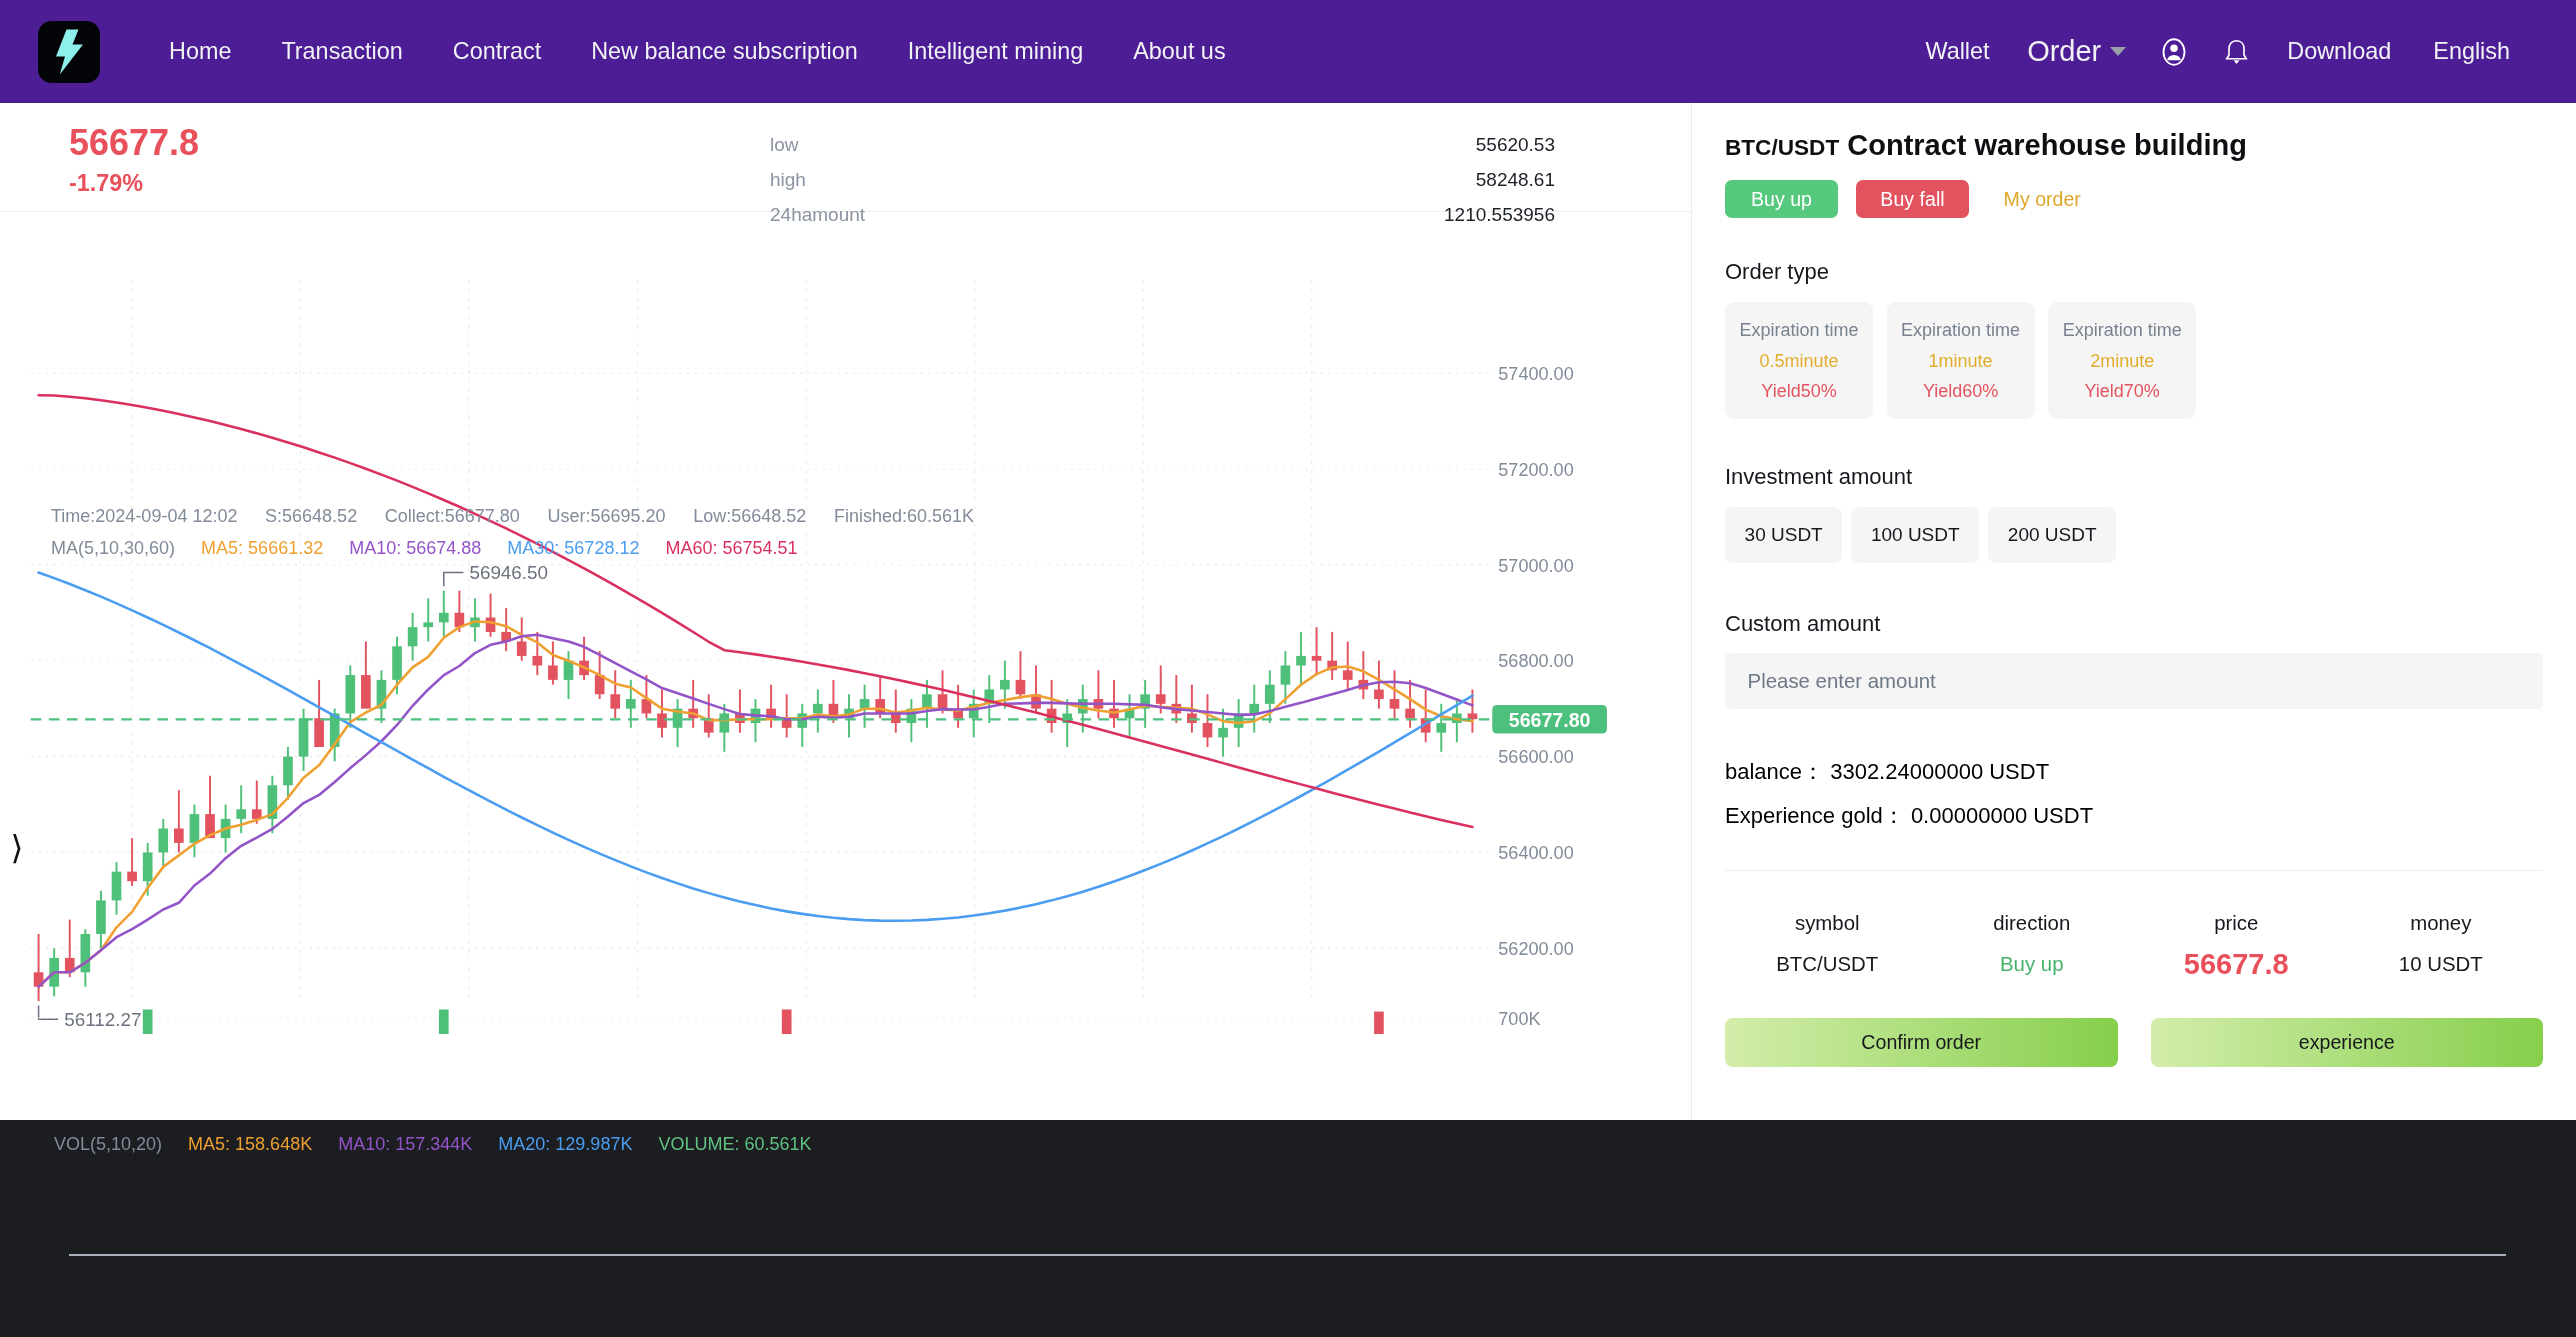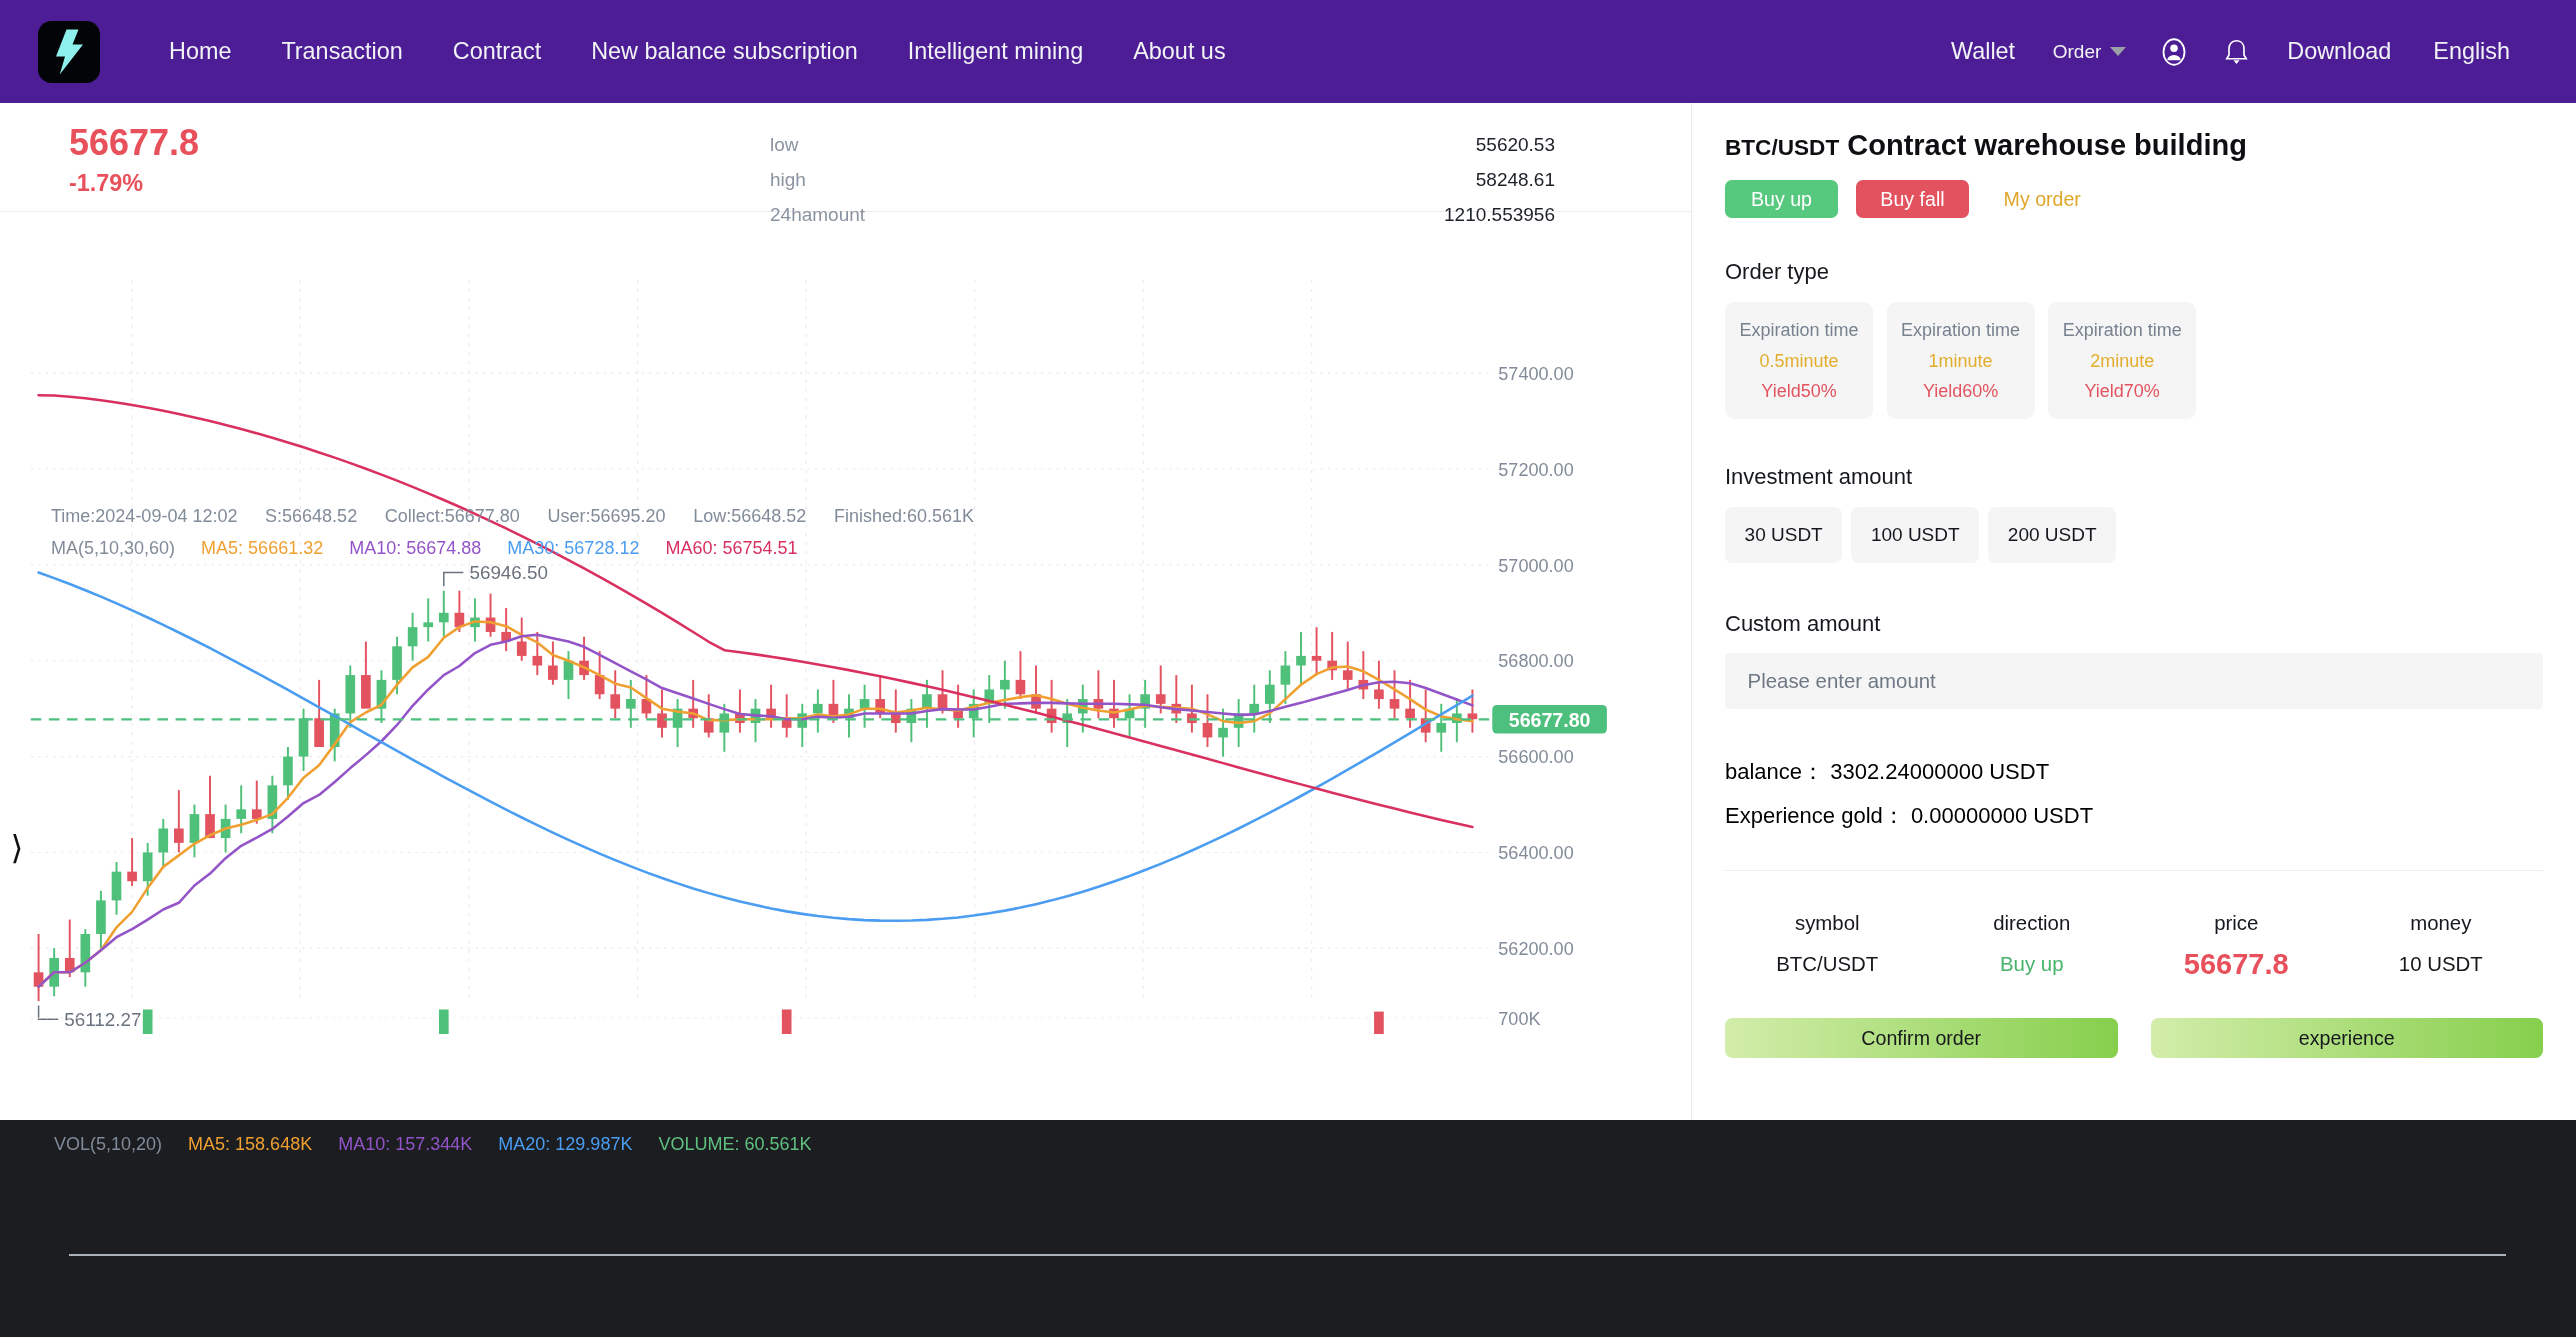--- a/index.html
+++ b/index.html
@@ -36,21 +36,21 @@
     white-space: nowrap;
     cursor: pointer;
   }
   .nav-right {
     margin-left: auto;
     display: flex;
     align-items: center;
     gap: 0;
   }
   .nav-right .nav-link { font-size: 23.4px; padding: 0 21px; }
-  .order-dd { display: flex; align-items: center; gap: 9px; padding: 0 16.6px; cursor: pointer; color:#f2f3f5; font-size:19px;}
+  .order-dd { display: flex; align-items: center; gap: 9px; padding: 0 16.6px; cursor: pointer; color:#f2f3f5; font-size:29px;}
   .caret-dn {
     width: 0; height: 0;
     border-left: 8.3px solid transparent;
     border-right: 8.3px solid transparent;
     border-top: 9.8px solid #9aa0a8;
     display:inline-block;
   }
   .icon-btn { padding: 0 16.6px; cursor: pointer; display:flex; align-items:center; }
 
   
@@ -247,21 +247,21 @@
   }
   .sum-col { flex: 1; }
   .sum-head { font-size: 20.4px; color: #15181d; line-height: 41px; }
   .sum-val { font-size: 20.4px; color: #15181d; line-height: 41px; }
   .sum-val.dir { color: #46b36a; }
   .sum-val.price { color: #e8505b; font-size: 29px; font-weight: bold; }
 
   .cta-row { display: flex; gap: 33px; }
   .cta-btn {
     flex: 1;
-    height: 40px;
+    height: 49px;
     border: none;
     border-radius: 7.5px;
     background: linear-gradient(to right, #d3edaa, #86cf4c);
     color: #16181c;
     font-size: 19.6px;
     cursor: pointer;
     font-family: "Liberation Sans", sans-serif;
   }
 
   

